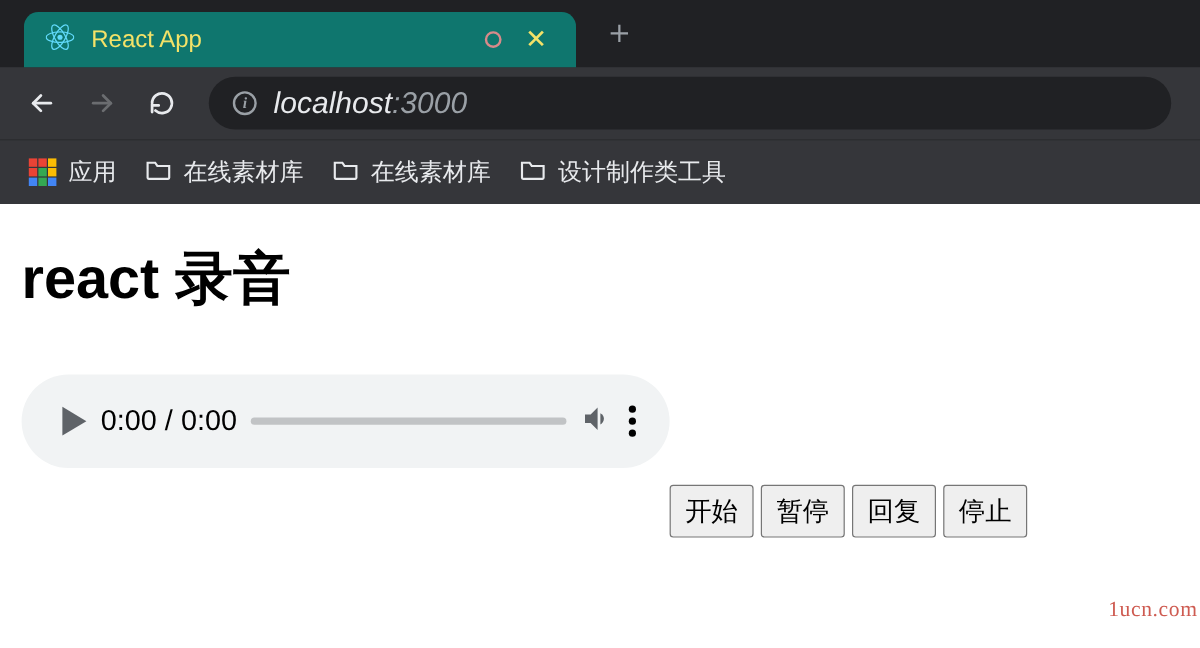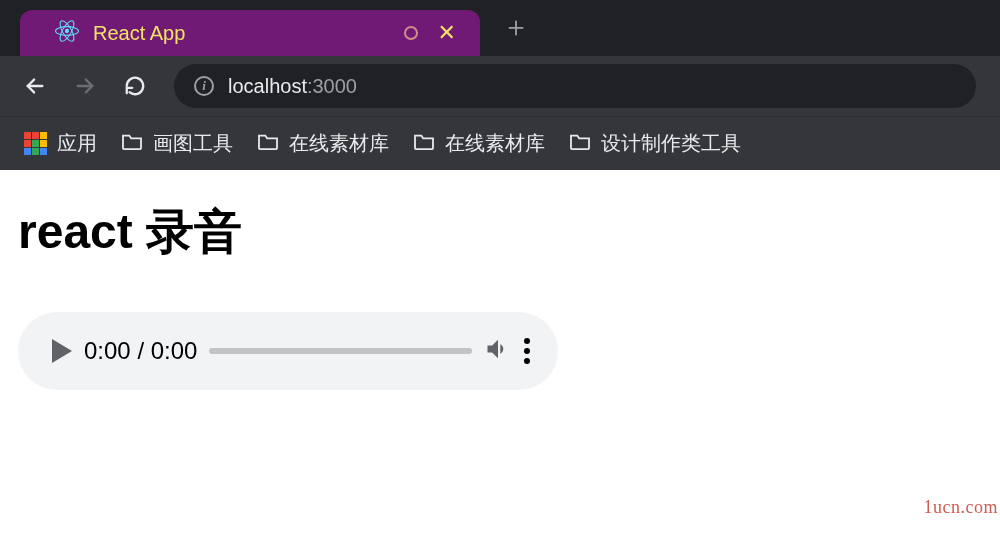--- a/index.html
+++ b/index.html
@@ -16,22 +16,22 @@
       height: 56px;
       display: flex;
       align-items: flex-end;
       padding-left: 20px;
       gap: 4px;
     }
     .tab {
       display: flex;
       align-items: center;
       height: 46px;
-      padding: 0 18px 0 35px;
-      background: #701a75;
+      padding: 0 18px 0 18px;
+      background: #0f766e;
       border-radius: 12px 12px 0 0;
       width: 460px;
       gap: 14px;
       position: relative;
     }
     .react-icon svg { width: 24px; height: 24px; }
     .tab-title { color: #f4e268; font-size: 20px; flex: 1; }
     .rec-icon {
       width: 14px; height: 14px; border-radius: 50%;
       border: 2px solid #d88a8a;
@@ -59,21 +59,21 @@
       align-items: center;
       padding: 0 20px;
       gap: 14px;
     }
     .info-icon {
       width: 20px; height: 20px; border: 2px solid #9aa0a6; border-radius: 50%;
       display: flex; align-items: center; justify-content: center;
       color: #9aa0a6; font-size: 13px; font-weight: bold; font-style: italic; font-family: serif;
       flex-shrink: 0;
     }
-    .url { color: #e8eaed; font-size: 20px; }
+    .url { color: #e8eaed; font-size: 25px; font-style: italic; }
     .url .port { color: #9aa0a6; }
     
     .bookmarks-row {
       background: #35363a;
       height: 54px;
       display: flex;
       align-items: center;
       padding: 0 24px;
       gap: 24px;
       border-top: 1px solid #2c2d30;
@@ -212,26 +212,20 @@
       <span style="background:#4285f4"></span>
         <span style="background:#34a853"></span>
         <span style="background:#4285f4"></span>
     </span>
     <span>应用</span>
   </div>
   <div class="bm-item">
     <span class="folder-icon"><svg viewBox="0 0 24 20">
           <path d="M2 4h7l2 3h11v11a1 1 0 0 1-1 1H3a1 1 0 0 1-1-1V4z" fill="none" stroke="#e8eaed" stroke-width="2"></path>
         </svg></span>
-    <span>画图工具</span>
-  </div>
-  <div class="bm-item">
-    <span class="folder-icon"><svg viewBox="0 0 24 20">
-          <path d="M2 4h7l2 3h11v11a1 1 0 0 1-1 1H3a1 1 0 0 1-1-1V4z" fill="none" stroke="#e8eaed" stroke-width="2"></path>
-        </svg></span>
     <span>在线素材库</span>
   </div>
   <div class="bm-item">
     <span class="folder-icon"><svg viewBox="0 0 24 20">
           <path d="M2 4h7l2 3h11v11a1 1 0 0 1-1 1H3a1 1 0 0 1-1-1V4z" fill="none" stroke="#e8eaed" stroke-width="2"></path>
         </svg></span>
     <span>在线素材库</span>
   </div>
   <div class="bm-item">
     <span class="folder-icon"><svg viewBox="0 0 24 20">
@@ -256,15 +250,21 @@
           <path d="M16.5 12c0-1.77-1.02-3.29-2.5-4.03v8.05c1.48-.73 2.5-2.25 2.5-4.02z"></path>
         </svg>
     </span>
     <span class="more-icon">
       <span></span>
         <span></span>
         <span></span>
     </span>
   </div>
 
+  <div class="button-row">
+    <button>开始</button>
+    <button>暂停</button>
+    <button>回复</button>
+    <button>停止</button>
+  </div>
 
   <div class="watermark">1ucn.com</div>
 </div>
 
 </body></html>

